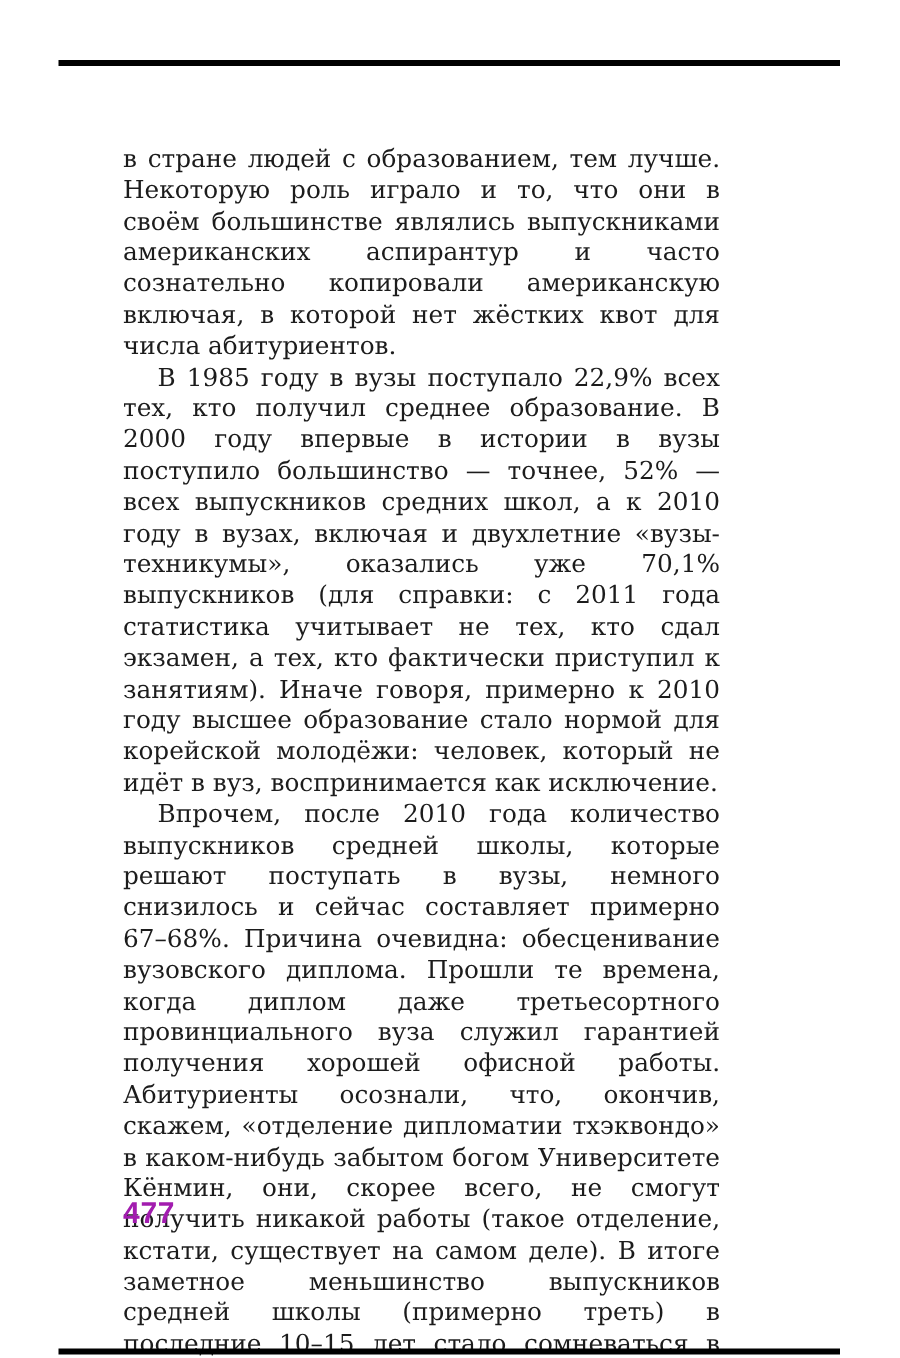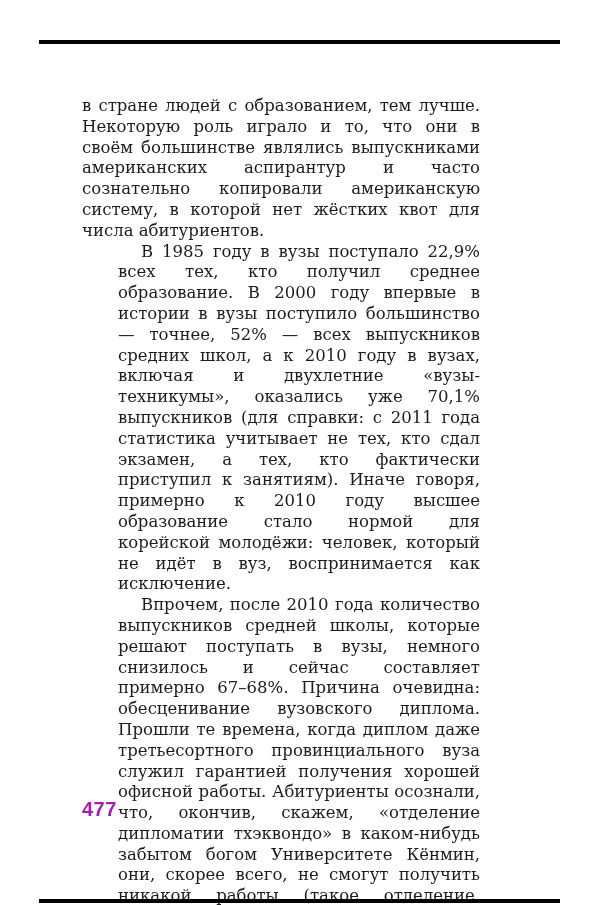--- a/index.html
+++ b/index.html
@@ -40,21 +40,20 @@
     line-height: 20.8px;
     text-align: justify;
     font-family: "DejaVu Serif", serif;
   }
   .para {
     margin: 0;
     padding: 0;
   }
   .para.indent {
     text-indent: 23px;
-    margin-left: 36px;
   }
   .italic {
   }
   .page-footer {
     position: absolute;
     left: 82px;
     top: 798px;
     width: 403px;
     display: flex;
     justify-content: space-between;
@@ -72,21 +71,21 @@
     color: #a21caf;
     letter-spacing: 0.5px;
   }
 </style>
 </head>
 <body>
 
 <div class="rule top"></div>
 
 <div class="body-text">
-    <p class="para"><span>в стране людей с образованием, тем лучше. Некоторую роль играло и то, что они в своём большинстве являлись выпускниками американских аспирантур и часто сознательно копировали американскую систему, в которой нет жёстких квот для числа абитуриентов.</span></p>
+    <p class="para"><span>в стране людей с образованием, тем лучше. Некоторую роль играло и то, что они в своём большинстве являлись выпускниками американских аспирантур и часто сознательно копировали американскую включая, в которой нет жёстких квот для числа абитуриентов.</span></p>
     <p class="para indent"><span>В 1985 году в вузы поступало 22,9% всех тех, кто получил среднее образование. В 2000 году впервые в истории в вузы поступило большинство — точнее, 52% — всех выпускников средних школ, а к 2010 году в вузах, включая и двухлетние «вузы-техникумы», оказались уже 70,1% выпускников (для справки: с 2011 года статистика учитывает не тех, кто сдал экзамен, а тех, кто фактически приступил к занятиям). Иначе говоря, примерно к 2010 году высшее образование стало нормой для корейской молодёжи: человек, который не идёт в вуз, воспринимается как исключение.</span></p>
     <p class="para indent"><span>Впрочем, после 2010 года количество выпускников средней школы, которые решают поступать в вузы, немного снизилось и сейчас составляет примерно 67–68%. Причина очевидна: обесценивание вузовского диплома. Прошли те времена, когда диплом даже третьесортного провинциального вуза служил гарантией получения </span><span class="italic">хорошей</span><span> офисной работы. Абитуриенты осознали, что, окончив, скажем, «отделение дипломатии тхэквондо» в каком-нибудь забытом богом Университете Кёнмин, они, скорее всего, не смогут получить никакой работы (такое отделение, кстати, существует на самом деле). В итоге заметное меньшинство выпускников средней школы (примерно треть) в последние 10–15 лет стало сомневаться в практической необходимости самого диплома о высшем образовании.</span></p>
   </div>
 
 <div class="page-footer">
   <span class="page-number">477</span>
 </div>
 
 <div class="rule bottom"></div>
 

